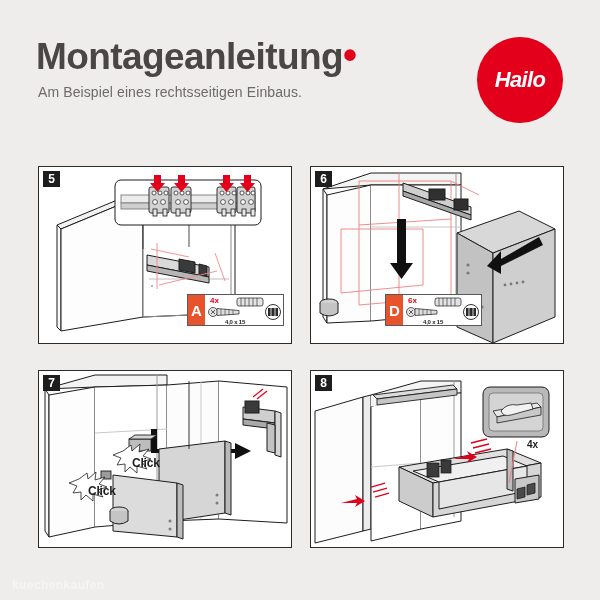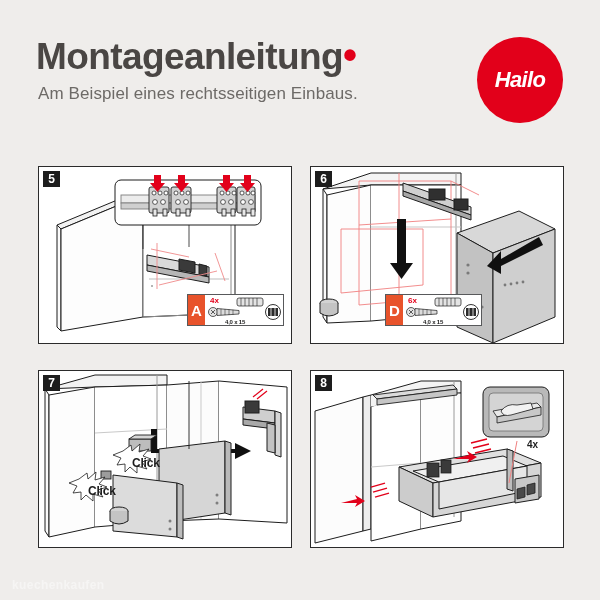--- a/index.html
+++ b/index.html
@@ -13,21 +13,21 @@
 
   
   .header{position:absolute;left:36px;top:38px;width:530px;height:80px;}
   .title{
     font-size:37px;font-weight:bold;color:#4a4644;
     letter-spacing:-0.6px;line-height:1;
     margin:0;white-space:nowrap;
   }
   .title .dot{color:#e2001a;font-size:40px;line-height:0;}
   .subtitle{
-    margin:9px 0 0 2px;font-size:17px;color:#6d6a67;
+    margin:9px 0 0 2px;font-size:14px;color:#6d6a67;
     font-weight:normal;letter-spacing:.1px;white-space:nowrap;
   }
   .logo{
     position:absolute;left:477px;top:37px;width:86px;height:86px;
     border-radius:50%;background:#e2001a;
     display:flex;align-items:center;justify-content:center;
   }
   .logo span{
     color:#fff;font-weight:bold;font-style:italic;
     font-size:22px;letter-spacing:-.7px;

